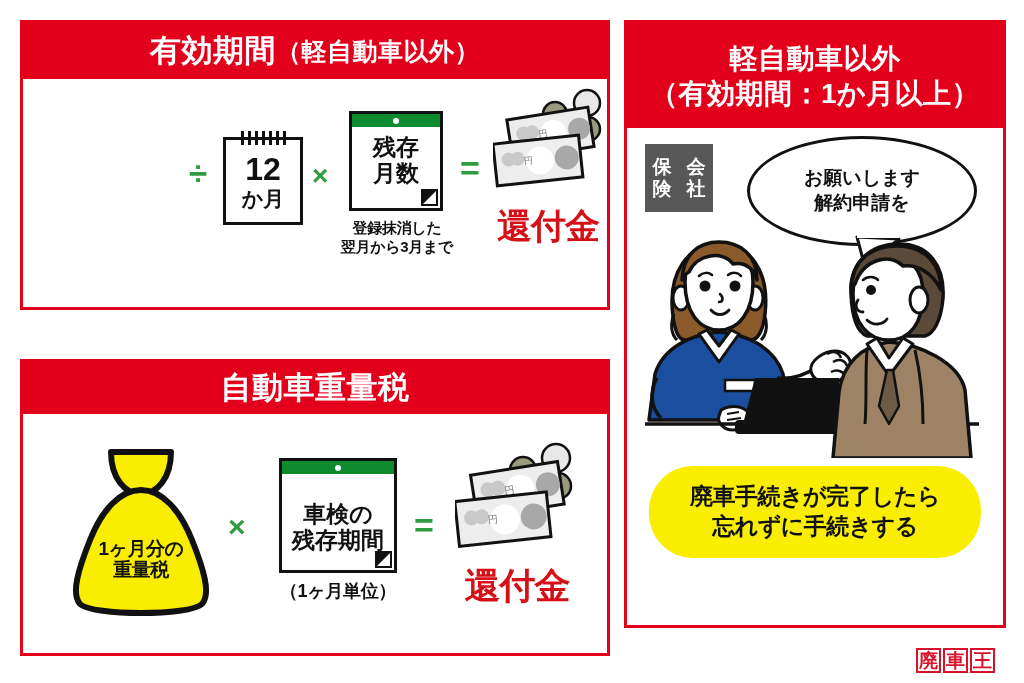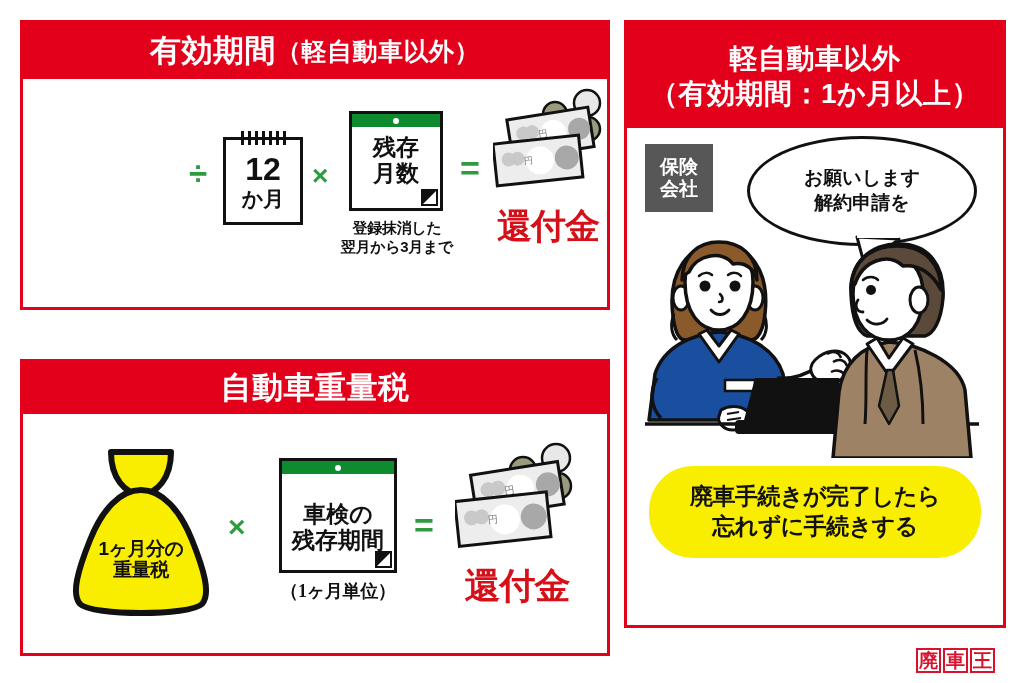--- a/index.html
+++ b/index.html
@@ -86,21 +86,21 @@
     position:absolute;color:#D61018;font-weight:bold;letter-spacing:-1px;
     text-align:center;
   }
 
   
   .money{position:absolute;}
 
   
   .grey-tag{
     position:absolute;background:#575757;color:#fff;font-weight:bold;
-    display:flex;flex-direction:column;align-items:center;justify-content:center;
+    display:flex;flex-direction:row;align-items:center;justify-content:center;
     line-height:1.18;text-align:center;
   }
   .bubble{
     position:absolute;border:3px solid #111;background:#fff;border-radius:50%;
     display:flex;align-items:center;justify-content:center;text-align:center;
     color:#111;font-weight:bold;line-height:1.3;box-sizing:border-box;
   }
   .bubble-tail{position:absolute;}
   .yellow-cta{
     position:absolute;background:#FAEE00;border-radius:44px;
@@ -220,21 +220,21 @@
         <div class="cardbar">
             <b></b>
           </div>
         <div>
           <div>車検の</div>
           <div>残存期間</div>
         </div>
         <div class="corner"></div>
       </div>
 
-      <div class="note" style="left:250px;top:166px;width:130px;font-size:18px;font-family:Liberation Serif, serif;">
+      <div class="note" style="left:250px;top:166px;width:130px;font-size:18px;">
         <div>（1ヶ月単位）</div>
       </div>
 
       <div class="op" style="position:absolute;left:391px;top:94px;font-size:34px;">=</div>
 
       <div class="money" style="left:432px;top:24px;width:122px;height:118px;">
         <svg width="122" height="118" viewBox="0 0 122 118" aria-hidden="true">
           <circle cx="101" cy="20" r="14" fill="#E8E8E8" stroke="#111" stroke-width="2.5"></circle>
           <circle cx="68" cy="32" r="13" fill="#9A9A7E" stroke="#111" stroke-width="2.5"></circle>
           <circle cx="103" cy="48" r="13" fill="#9A9A7E" stroke="#111" stroke-width="2.5"></circle>

